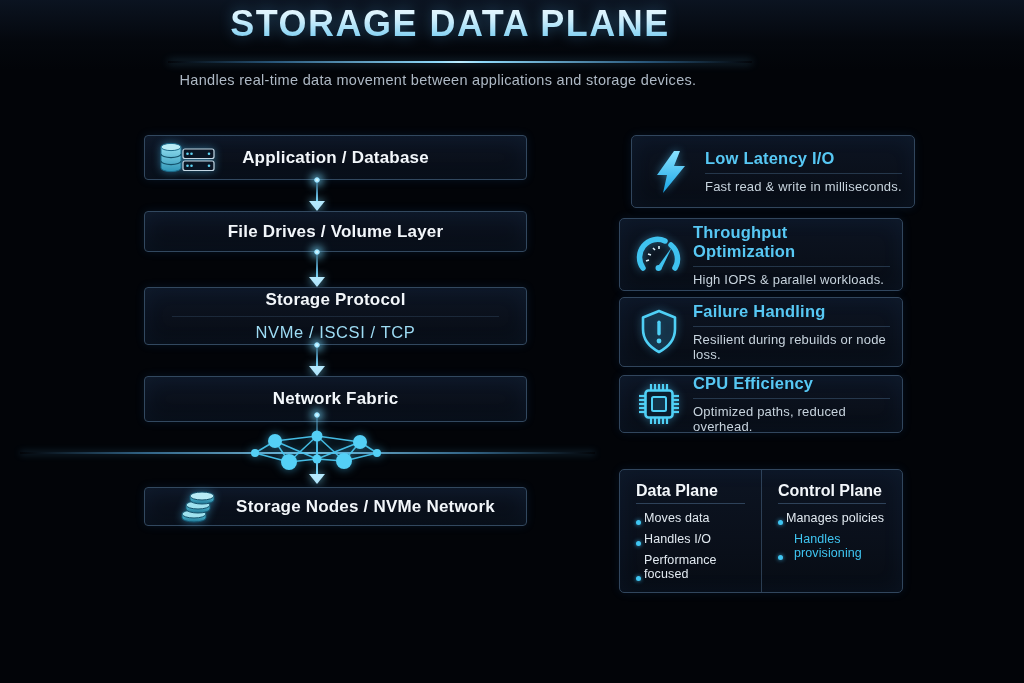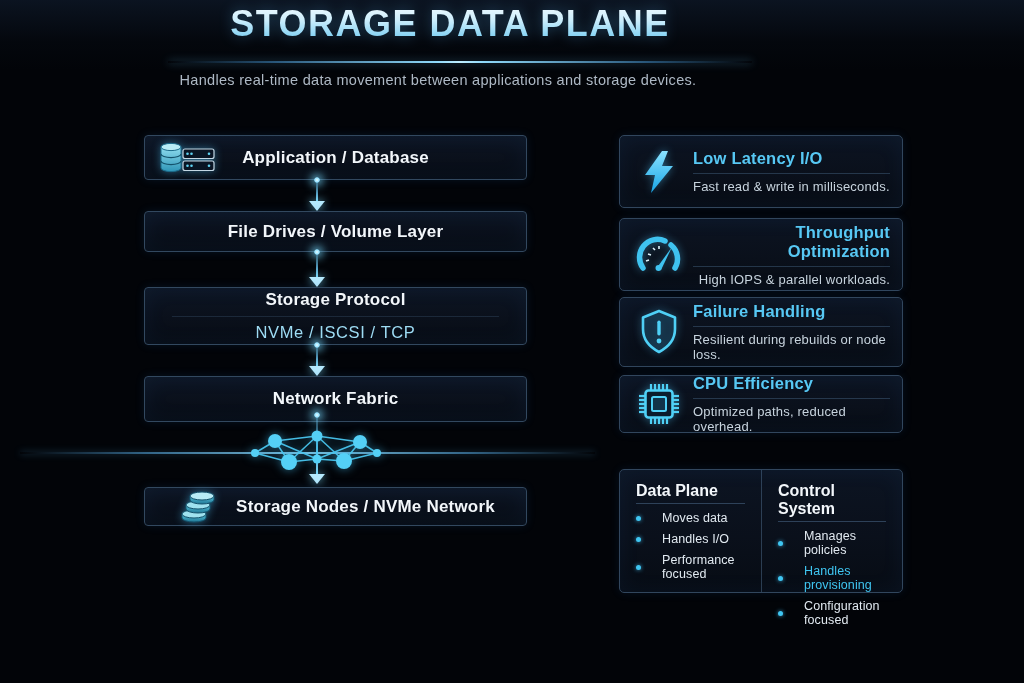--- a/index.html
+++ b/index.html
@@ -93,24 +93,24 @@
     position:absolute;left:619px;top:469px;width:284px;height:124px;box-sizing:border-box;
     background:linear-gradient(180deg,#0c1422 0%,#0a101b 55%,#070c14 100%);
     border:1px solid #31465d;border-radius:5px;
     box-shadow:0 0 10px rgba(40,110,190,.13), inset 0 0 22px rgba(60,130,210,.07);
     display:flex;
   }
   .cmp-col{flex:1 1 50%;padding:12px 10px 10px 16px;box-sizing:border-box;}
   .cmp-col + .cmp-col{border-left:1px solid rgba(110,150,190,.35);}
   .cmp-title{font-size:16px;font-weight:700;color:#f3f7fb;margin:0 0 3px 0;}
   .cmp-underline{height:1px;background:rgba(130,180,230,.3);margin-bottom:7px;width:95%;}
-  .cmp-item{display:flex;align-items:center;gap:21px;margin:0 0 7px 0;}
+  .cmp-item{display:flex;align-items:flex-end;gap:3px;margin:0 0 7px 0;}
   .cmp-bullet{width:5px;height:5px;border-radius:50%;background:#3fc6f2;box-shadow:0 0 4px rgba(70,200,255,.8);flex:0 0 auto;}
   .cmp-text{font-size:12.5px;color:#e2eaf1;letter-spacing:.1px;}
-  .cmp-text.hl{color:#3fc6f2;}
+  .cmp-text.hl{color:#3fc6f2;margin-left:8px;}
 </style>
 </head>
 <body>
 
 <div class="header-band"></div>
 <h1 class="page-title">STORAGE DATA PLANE</h1>
 <div class="title-underline"></div>
 <p class="page-subtitle">Handles real-time data movement between applications and storage devices.</p>
 
 <section>
@@ -225,40 +225,40 @@
         <ellipse cx="26" cy="6" rx="12" ry="4" fill="#b8ecf6" stroke="#14526b" stroke-width="1"></ellipse>
       </svg>
     </span>
     <span class="fbox-label">Storage Nodes / NVMe Network</span>
   </div>
 
 </section>
 
 <section>
 
-  <div class="card" style="top:135px;height:73px;">
+  <div class="card" style="top:135px;height:73px;margin-left:12px;">
     <span class="card-iconwrap icon-glow">
       <svg width="38" height="44" viewBox="0 0 38 44">
         <defs>
             <linearGradient id="lg1" x1="0" y1="0" x2="0" y2="1">
           <stop offset="0" stop-color="#8ae2ff"></stop>
               <stop offset="1" stop-color="#17a5e6"></stop>
         </linearGradient>
           </defs>
         <path d="M22 1 L5 25 h10 L11 43 L33 16 h-11 L28 1 Z" fill="url(#lg1)"></path>
       </svg>
     </span>
     <div class="card-body">
       <p class="card-title">Low Latency I/O</p>
       <div class="card-divider"></div>
       <p class="card-desc">Fast read &amp; write in milliseconds.</p>
     </div>
   </div>
 
-  <div class="card" style="top:218px;height:73px;text-align:right;">
+  <div class="card" style="top:218px;height:73px;">
     <span class="card-iconwrap icon-glow">
       <svg width="46" height="40" viewBox="0 0 46 40">
         <path d="M7 33 A18 18 0 0 1 29 6" fill="none" stroke="#3fc3f0" stroke-width="5.5" stroke-linecap="round"></path>
         <path d="M35 10 A18 18 0 0 1 39 33" fill="none" stroke="#3fc3f0" stroke-width="5.5" stroke-linecap="round"></path>
         <g stroke="#dff4fd" stroke-width="1.6">
           <line x1="10" y1="26" x2="13" y2="25"></line>
             <line x1="12" y1="19" x2="15" y2="20"></line>
           <line x1="17" y1="13" x2="19" y2="15"></line>
             <line x1="23" y1="11" x2="23" y2="14"></line>
         </g>
@@ -335,30 +335,26 @@
       <div class="cmp-item">
         <span class="cmp-bullet"></span>
         <span class="cmp-text">Handles I/O</span>
       </div>
       <div class="cmp-item">
         <span class="cmp-bullet"></span>
         <span class="cmp-text">Performance focused</span>
       </div>
     </div>
     <div class="cmp-col">
-      <p class="cmp-title">Control System</p>
+      <p class="cmp-title">Control Plane</p>
       <div class="cmp-underline"></div>
       <div class="cmp-item">
         <span class="cmp-bullet"></span>
         <span class="cmp-text">Manages policies</span>
       </div>
       <div class="cmp-item">
         <span class="cmp-bullet"></span>
         <span class="cmp-text hl">Handles provisioning</span>
       </div>
-      <div class="cmp-item">
-        <span class="cmp-bullet"></span>
-        <span class="cmp-text">Configuration focused</span>
-      </div>
     </div>
   </div>
 
 </section>
 
 </body></html>

